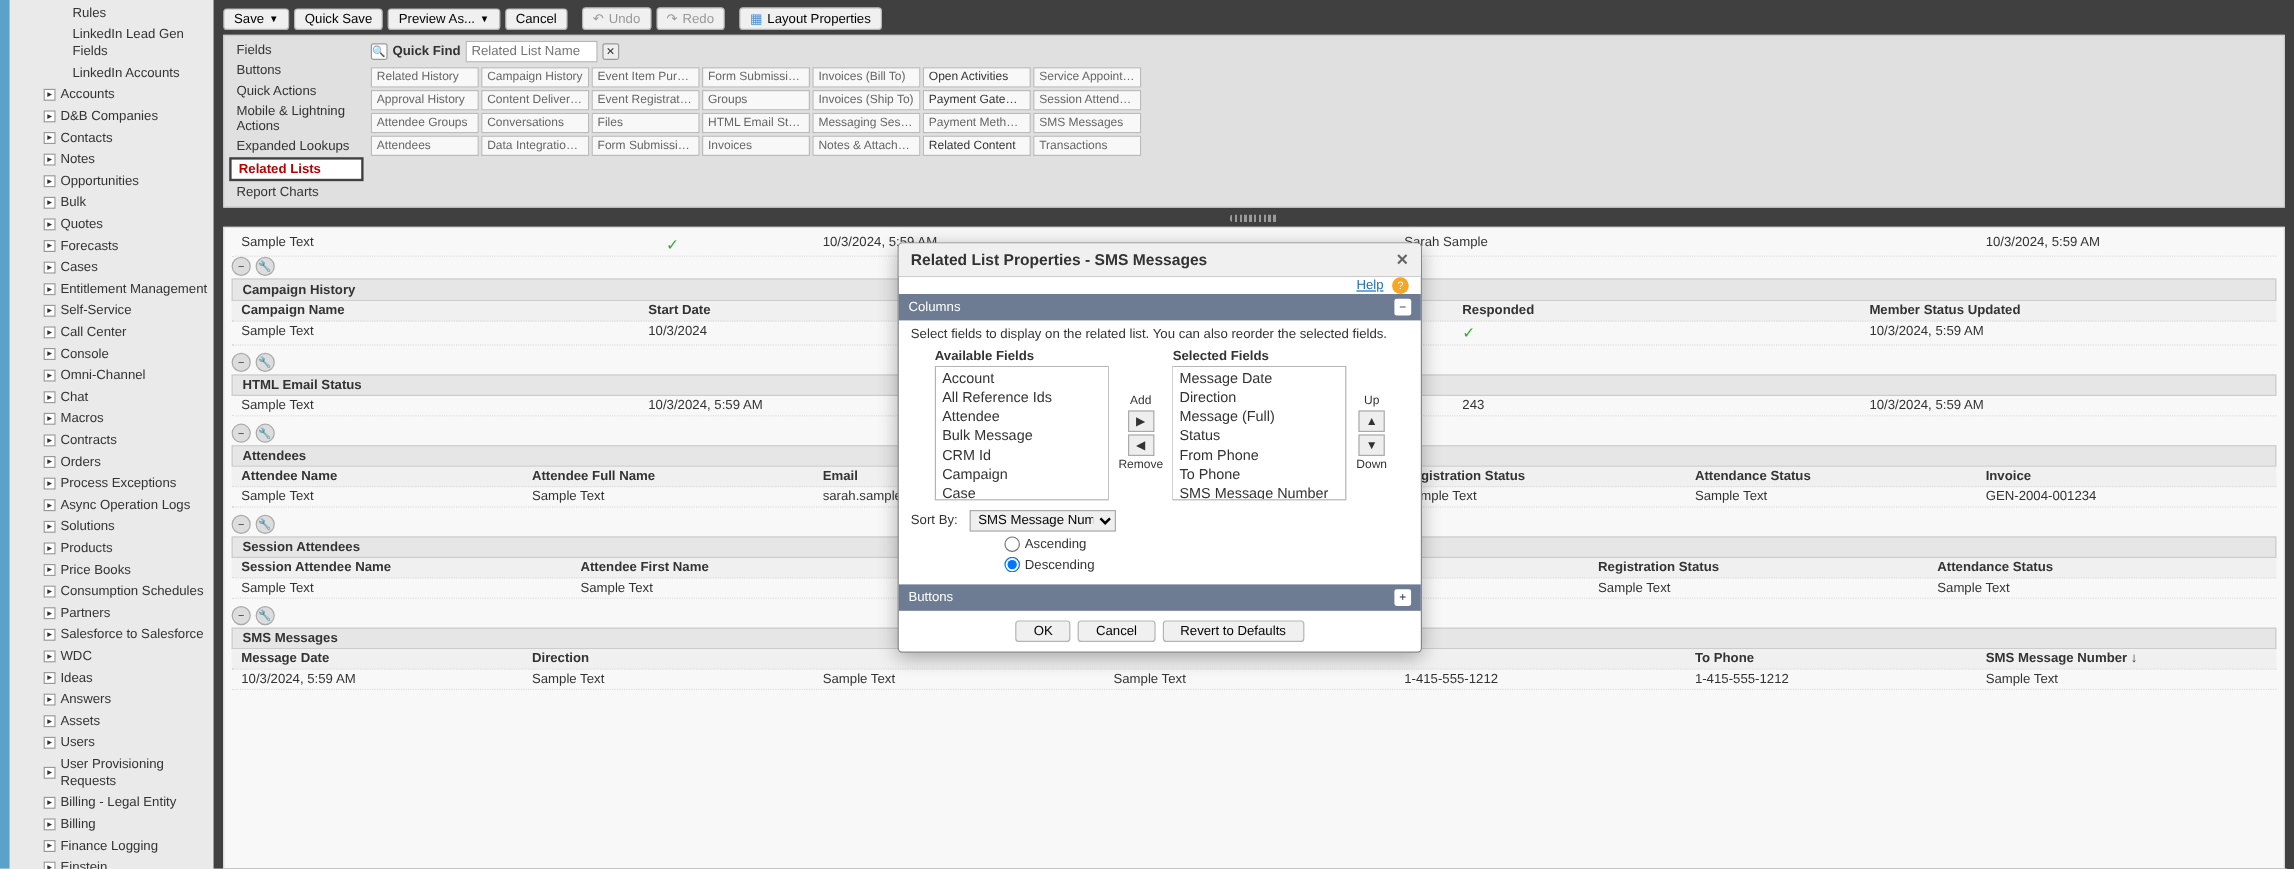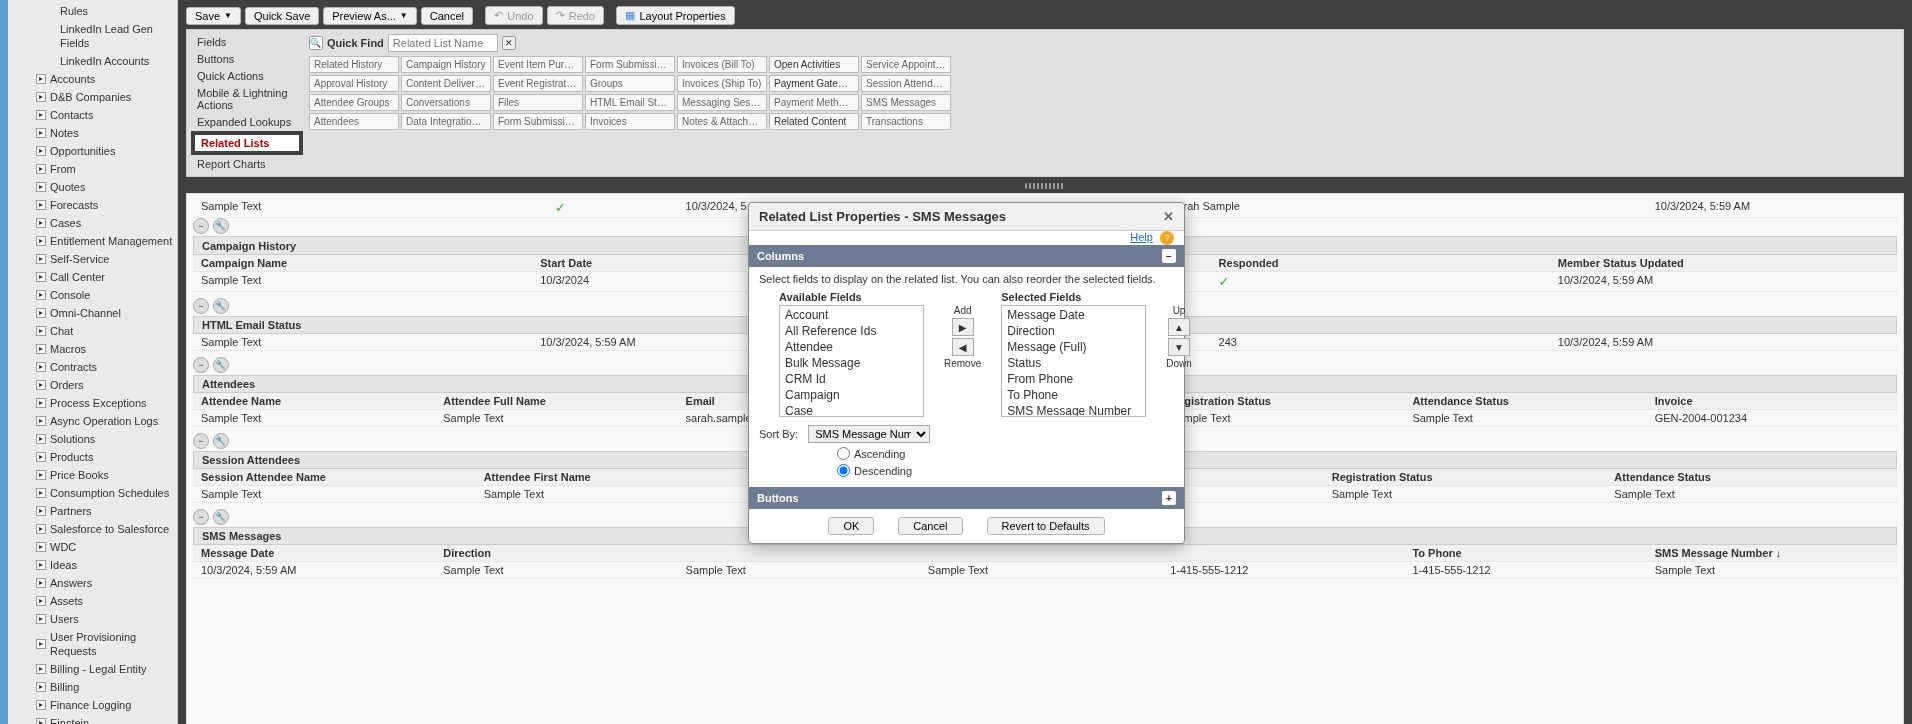--- a/index.html
+++ b/index.html
@@ -12,21 +12,21 @@
 .sidebar .nav-item .exp { position: absolute; left: 28px; width: 10px; height: 10px; border: 1px solid #999; background: #fff; display: flex; align-items: center; justify-content: center; font-size: 8px; line-height: 8px; }
 .sidebar .nav-item.with-exp { padding-left: 42px; }
 .main { flex: 1; background: #404040; padding: 6px 8px; overflow: hidden; position: relative; }
 .toolbar { display: flex; gap: 4px; align-items: center; margin-bottom: 4px; }
 .btn { background: #f0f0f0; border: 1px solid #b5b5b5; border-radius: 3px; padding: 2px 8px; font-size: 11px; cursor: pointer; display: inline-flex; align-items: center; gap: 4px; }
 .btn .tri { font-size: 8px; }
 .btn.disabled { color: #999; }
 .palette-row { display: flex; gap: 6px; background: #e0e0e0; border: 1px solid #ccc; padding: 4px; margin-bottom: 6px; }
 .palette-nav { width: 112px; display: flex; flex-direction: column; gap: 1px; }
 .palette-nav-item { padding: 2px 6px; cursor: pointer; color: #333; }
-.palette-nav-item.active { background: #fff; font-weight: bold; color: #b00; border: 4px solid #404040; }
+.palette-nav-item.active { background: #fff; font-weight: bold; color: #b00; border: 2px solid #404040; }
 .palette-body { flex: 1; }
 .quick-find-row { display: flex; align-items: center; gap: 4px; margin-bottom: 4px; }
 .quick-find-row .magnifier { width: 14px; height: 14px; border: 1px solid #999; border-radius: 2px; background: #fff; display: flex; align-items: center; justify-content: center; font-size: 9px; }
 .quick-find-row input { border: 1px solid #b5b5b5; padding: 2px 4px; font-size: 11px; width: 110px; }
 .quick-find-row .clear { width: 14px; height: 14px; border: 1px solid #999; border-radius: 2px; background: #eee; display: flex; align-items: center; justify-content: center; font-size: 9px; cursor: pointer; }
 .palette-grid { display: grid; grid-template-columns: repeat(7, 90px); gap: 2px; }
 .palette-cell { border: 1px solid #bbb; background: #f8f8f8; padding: 2px 4px; font-size: 10px; white-space: nowrap; overflow: hidden; text-overflow: ellipsis; cursor: move; color: #666; }
 .palette-cell.normal { color: #333; }
 .layout-area { background: #f8f8f8; border: 1px solid #ddd; padding: 4px 6px; height: 560px; overflow: hidden; }
 .section { margin-bottom: 6px; }
@@ -40,35 +40,35 @@
 .check { color: #3a3; font-size: 13px; }
 .grip { width: 40px; height: 6px; background: repeating-linear-gradient(90deg, #999 0 2px, transparent 2px 4px); margin: 4px auto; border-radius: 2px; }
 
 
 .modal-backdrop { position: absolute; left: 570px; top: 202px; width: 437px; background: #fff; border: 1px solid #888; box-shadow: 0 4px 16px rgba(0,0,0,.3); z-index: 100; border-radius: 4px; }
 .modal-title { background: #f0f0f0; padding: 6px 10px; font-weight: bold; font-size: 13px; display: flex; align-items: flex-end; border-bottom: 1px solid #ccc; border-radius: 4px 4px 0 0; }
 .modal-title .close { margin-left: auto; cursor: pointer; color: #666; font-size: 13px; }
 .modal-help { text-align: right; padding: 0 10px; }
 .modal-help a { color: #1b6fc2; font-size: 11px; text-decoration: underline; }
 .modal-help .q { display: inline-flex; width: 14px; height: 14px; background: #f6a623; color: #fff; border-radius: 50%; align-items: center; justify-content: center; font-size: 9px; margin-left: 4px; }
-.panel-hdr { background: #6d7b93; color: #fff; font-weight: bold; padding: 4px 8px; display: flex; align-items: center; }
+.panel-hdr { background: #6d7b93; color: #fff; font-weight: normal; padding: 4px 8px; display: flex; align-items: center; }
 .panel-hdr .collapse { margin-left: auto; width: 14px; height: 14px; background: #fff; color: #333; display: flex; align-items: center; justify-content: center; font-size: 10px; cursor: pointer; border-radius: 2px; }
 .panel-body { padding: 6px 10px 10px; }
 .panel-desc { font-size: 11px; margin-bottom: 6px; }
-.cols-layout { display: flex; gap: 20px; align-items: flex-start; padding-left: 20px; }
+.cols-layout { display: flex; gap: 8px; align-items: center; padding-left: 20px; }
 .field-box-wrap { display: flex; flex-direction: column; }
 .field-box-label { font-weight: bold; margin-bottom: 2px; font-size: 11px; }
 .field-box { border: 1px solid #b5b5b5; width: 145px; height: 112px; overflow-y: auto; background: #fff; padding: 1px; }
 .field-box .opt { padding: 1px 4px; cursor: pointer; font-size: 12px; }
 .mover { display: flex; flex-direction: column; align-items: center; gap: 2px; font-size: 10px; margin-top: 14px; }
 .mover .arrow-btn { width: 22px; height: 18px; border: 1px solid #aaa; background: #eee; display: flex; align-items: center; justify-content: center; cursor: pointer; }
 .sort-row { display: flex; align-items: center; gap: 10px; margin-top: 8px; }
 .sort-row select { border: 1px solid #aaa; font-size: 11px; padding: 1px 2px; width: 122px; }
 .radio-row { margin-left: 78px; margin-top: 4px; display: flex; align-items: center; gap: 4px; }
-.modal-footer { padding: 8px; display: flex; gap: 24px; justify-content: center; }
+.modal-footer { padding: 8px; display: flex; gap: 6px; justify-content: center; }
 .modal-footer .btn { padding: 2px 14px; }
 </style>
 </head>
 <body>
 
 <div class="app">
   <div class="left-rail"></div>
 
   <div class="sidebar" id="sidebar">
       <div class="nav-item sub">
@@ -95,21 +95,21 @@
       <div class="nav-item with-exp">
         <span class="exp">▸</span>
         <span>Notes</span>
       </div>
       <div class="nav-item with-exp">
         <span class="exp">▸</span>
         <span>Opportunities</span>
       </div>
       <div class="nav-item with-exp">
         <span class="exp">▸</span>
-        <span>From</span>
+        <span>Bulk</span>
       </div>
       <div class="nav-item with-exp">
         <span class="exp">▸</span>
         <span>Quotes</span>
       </div>
       <div class="nav-item with-exp">
         <span class="exp">▸</span>
         <span>Forecasts</span>
       </div>
       <div class="nav-item with-exp">

